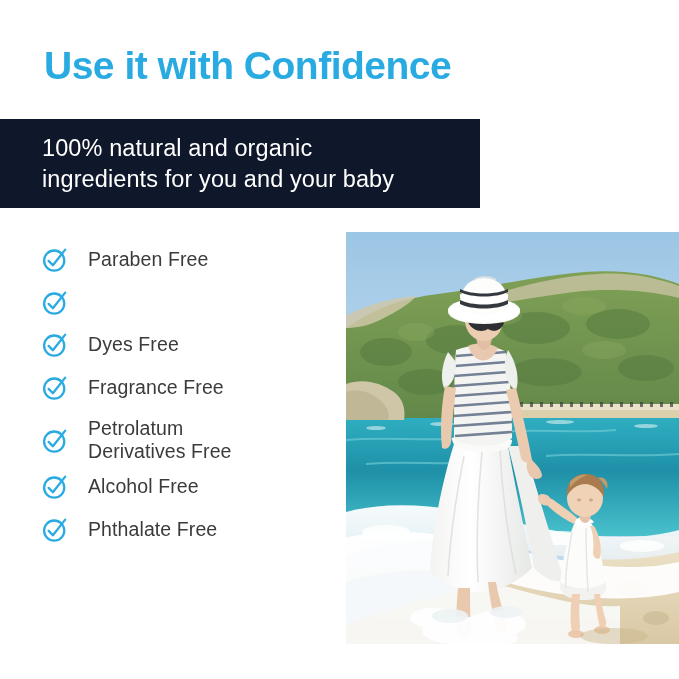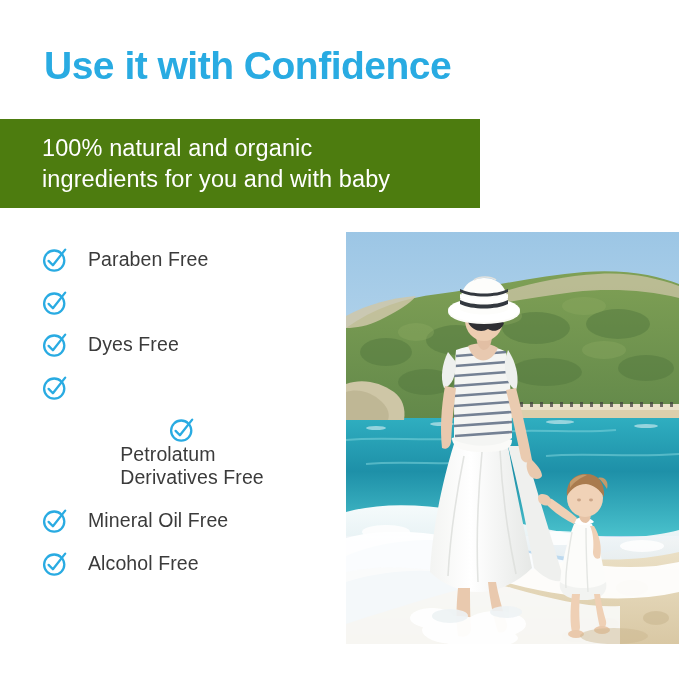--- a/index.html
+++ b/index.html
@@ -36,21 +36,21 @@
     white-space: nowrap;
   }
 
   
   .banner {
     position: absolute;
     left: 0;
     top: 111px;
     width: 480px;
     height: 89px;
-    background: #4d7c0f;
+    background: #0f172a;
   }
   .banner-text {
     position: absolute;
     left: 42px;
     top: 14px;
     width: 420px;
     color: #ffffff;
     font-size: 23.5px;
     line-height: 31px;
     font-weight: normal;
@@ -69,22 +69,21 @@
     width: 300px;
   }
   .check-item {
     position: relative;
     display: flex;
     align-items: center;
     margin-bottom: 16.5px;
     min-height: 26px;
   }
   .check-item.two-line {
-    margin-bottom: 18px;
-    flex-direction: column;
+    margin-bottom: 10px;
   }
   .check-icon {
     flex: 0 0 auto;
     width: 26px;
     height: 26px;
     margin-right: 20px;
     position: relative;
     top: 1px;
   }
   .check-icon svg {
@@ -121,21 +120,21 @@
 </head>
 <body>
 
 <div id="page">
 
   <div class="headline">Use it with Confidence</div>
 
   <div class="banner">
     <div class="banner-text">
       <span class="banner-line">100% natural and organic</span>
-      <span class="banner-line">ingredients for you and with baby</span>
+      <span class="banner-line">ingredients for you and your baby</span>
     </div>
   </div>
 
   <div class="checklist">
 
     <div class="check-item">
       <span class="check-icon">
         <svg viewBox="0 0 26 26" xmlns="http://www.w3.org/2000/svg">
           <circle cx="12.2" cy="13.6" r="10.1" fill="none" stroke="#29ABE2" stroke-width="2.3"></circle>
           <path d="M6.6 13.9 L10.9 18.3 L23.2 2.6" fill="none" stroke="#29ABE2" stroke-width="2.3" stroke-linecap="round" stroke-linejoin="round"></path>
@@ -163,53 +162,54 @@
       <span class="check-label">Dyes Free</span>
     </div>
 
     <div class="check-item">
       <span class="check-icon">
         <svg viewBox="0 0 26 26" xmlns="http://www.w3.org/2000/svg">
           <circle cx="12.2" cy="13.6" r="10.1" fill="none" stroke="#29ABE2" stroke-width="2.3"></circle>
           <path d="M6.6 13.9 L10.9 18.3 L23.2 2.6" fill="none" stroke="#29ABE2" stroke-width="2.3" stroke-linecap="round" stroke-linejoin="round"></path>
         </svg>
       </span>
+      <span class="check-label">Fragrance Free</span>
     </div>
 
     <div class="check-item two-line">
       <span class="check-icon">
         <svg viewBox="0 0 26 26" xmlns="http://www.w3.org/2000/svg">
           <circle cx="12.2" cy="13.6" r="10.1" fill="none" stroke="#29ABE2" stroke-width="2.3"></circle>
           <path d="M6.6 13.9 L10.9 18.3 L23.2 2.6" fill="none" stroke="#29ABE2" stroke-width="2.3" stroke-linecap="round" stroke-linejoin="round"></path>
         </svg>
       </span>
       <span class="check-label">Petrolatum
 Derivatives Free</span>
     </div>
 
-    <div class="check-item">
-      <span class="check-icon">
-        <svg viewBox="0 0 26 26" xmlns="http://www.w3.org/2000/svg">
-          <circle cx="12.2" cy="13.6" r="10.1" fill="none" stroke="#29ABE2" stroke-width="2.3"></circle>
-          <path d="M6.6 13.9 L10.9 18.3 L23.2 2.6" fill="none" stroke="#29ABE2" stroke-width="2.3" stroke-linecap="round" stroke-linejoin="round"></path>
-        </svg>
-      </span>
-      <span class="check-label">Mineral Oil Free</span>
-    </div>
 
     <div class="check-item">
       <span class="check-icon">
         <svg viewBox="0 0 26 26" xmlns="http://www.w3.org/2000/svg">
           <circle cx="12.2" cy="13.6" r="10.1" fill="none" stroke="#29ABE2" stroke-width="2.3"></circle>
           <path d="M6.6 13.9 L10.9 18.3 L23.2 2.6" fill="none" stroke="#29ABE2" stroke-width="2.3" stroke-linecap="round" stroke-linejoin="round"></path>
         </svg>
       </span>
       <span class="check-label">Alcohol Free</span>
     </div>
 
+    <div class="check-item">
+      <span class="check-icon">
+        <svg viewBox="0 0 26 26" xmlns="http://www.w3.org/2000/svg">
+          <circle cx="12.2" cy="13.6" r="10.1" fill="none" stroke="#29ABE2" stroke-width="2.3"></circle>
+          <path d="M6.6 13.9 L10.9 18.3 L23.2 2.6" fill="none" stroke="#29ABE2" stroke-width="2.3" stroke-linecap="round" stroke-linejoin="round"></path>
+        </svg>
+      </span>
+      <span class="check-label">Phthalate Free</span>
+    </div>
 
 
   </div>
 
   <div class="photo">
     <svg viewBox="0 0 333 412" xmlns="http://www.w3.org/2000/svg" preserveAspectRatio="xMidYMid slice">
       <defs>
         <linearGradient id="skyG" x1="0" y1="0" x2="0" y2="1">
           <stop offset="0%" stop-color="#9CC6E5"></stop>
           <stop offset="100%" stop-color="#BEDAEE"></stop>

